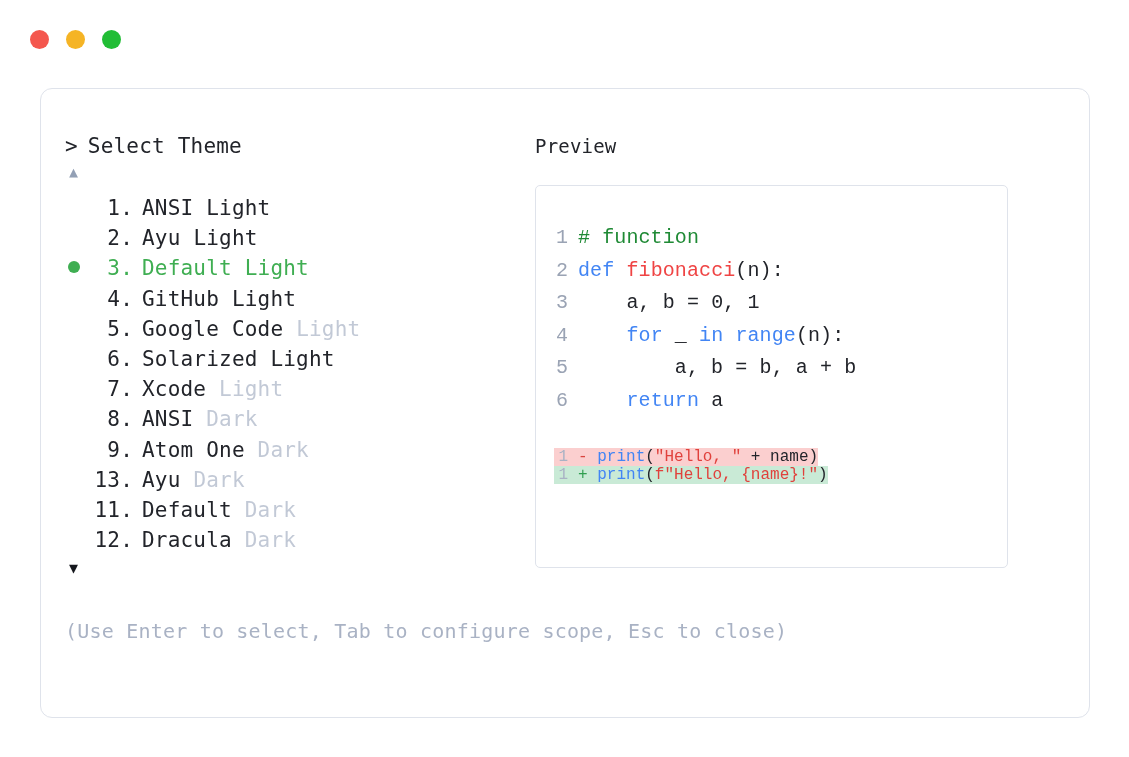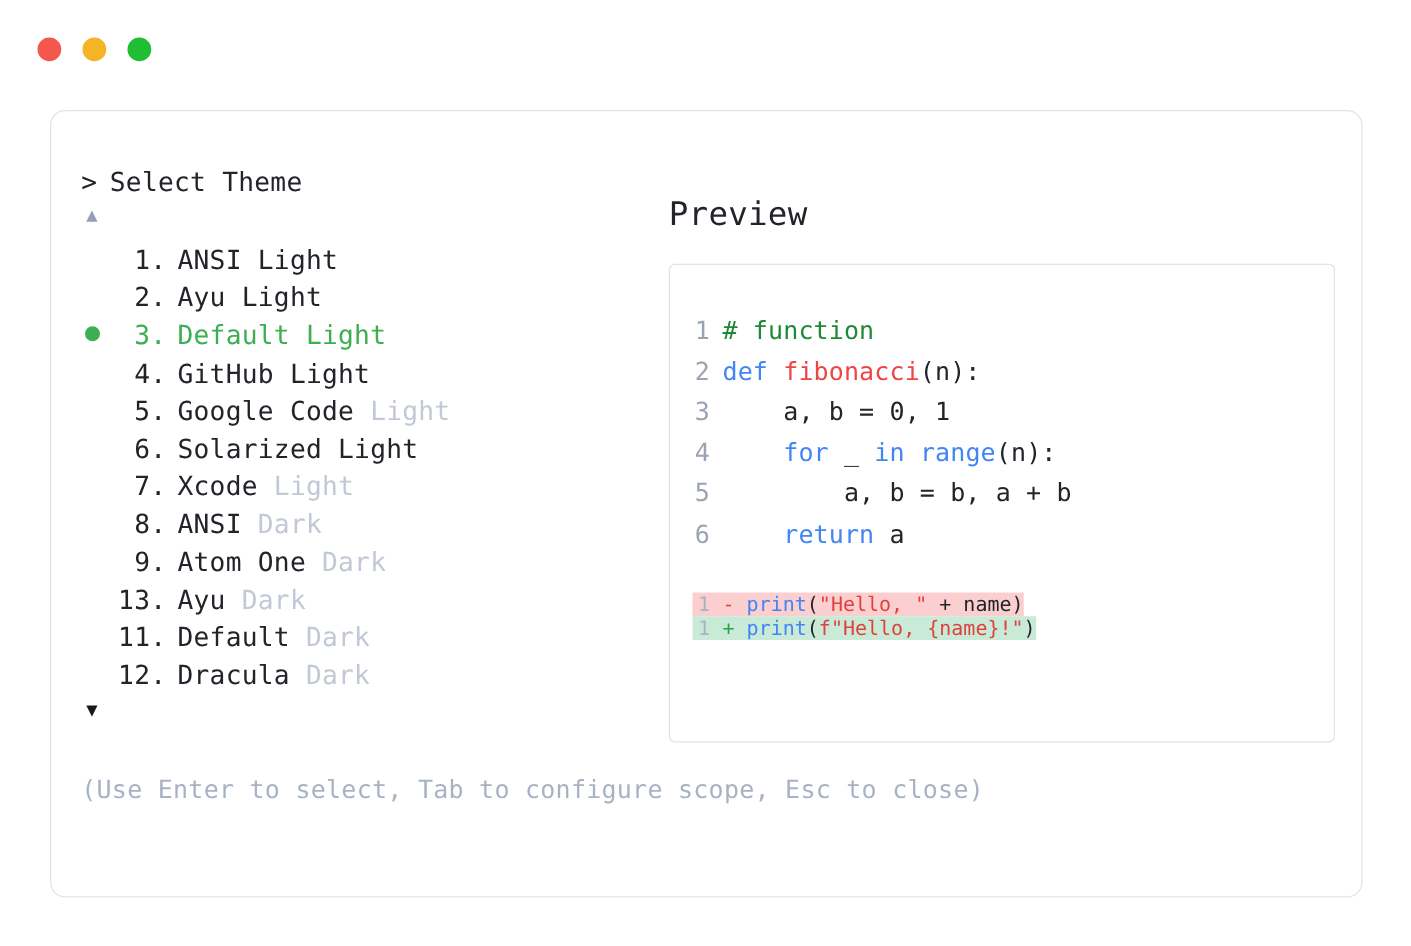--- a/index.html
+++ b/index.html
@@ -144,36 +144,36 @@
   }
 
   
   .right-col {
     position: absolute;
     left: 494px;
     top: 42px;
     width: 530px;
   }
   .preview-label {
-    font-size: 26px;
+    font-size: 19px;
     line-height: 30px;
     color: #22242a;
     letter-spacing: 0.2px;
     margin-bottom: 24px;
-    margin-top: 26px;
   }
   .preview-box {
     box-sizing: border-box;
-    width: 533px;
+    width: 473px;
     height: 383px;
     border: 1.5px solid #dfe3eb;
     border-radius: 5px;
     background: #ffffff;
     padding: 36px 0 0 0;
     overflow: hidden;
+    font-family: Liberation Mono, monospace;
   }
 
   .code {
     font-size: 20px;
     line-height: 32.5px;
     letter-spacing: 0.1px;
     white-space: pre;
     padding-left: 18px;
   }
   .code-line { display: block; }

